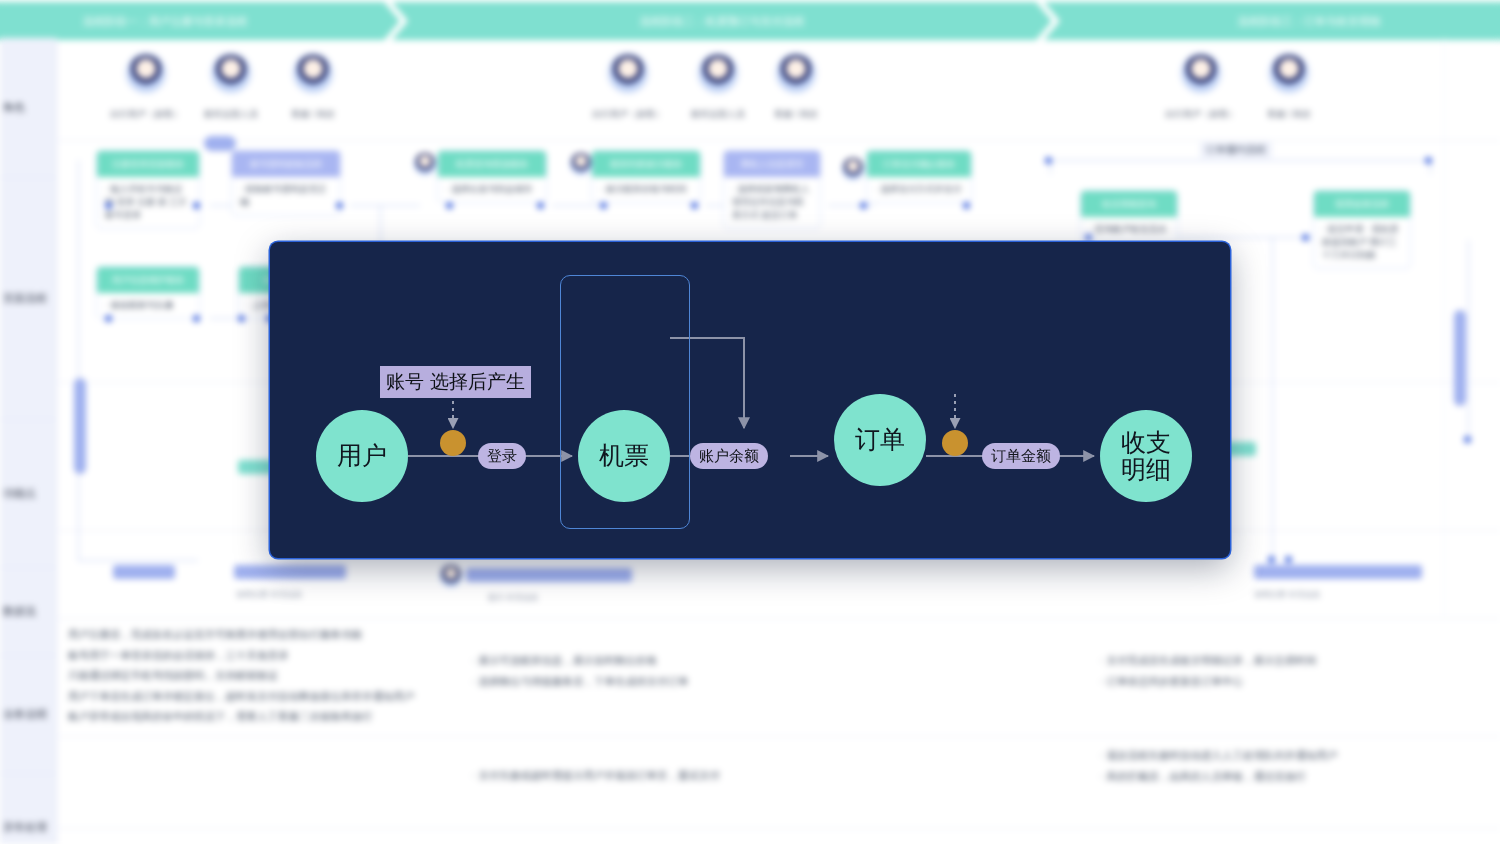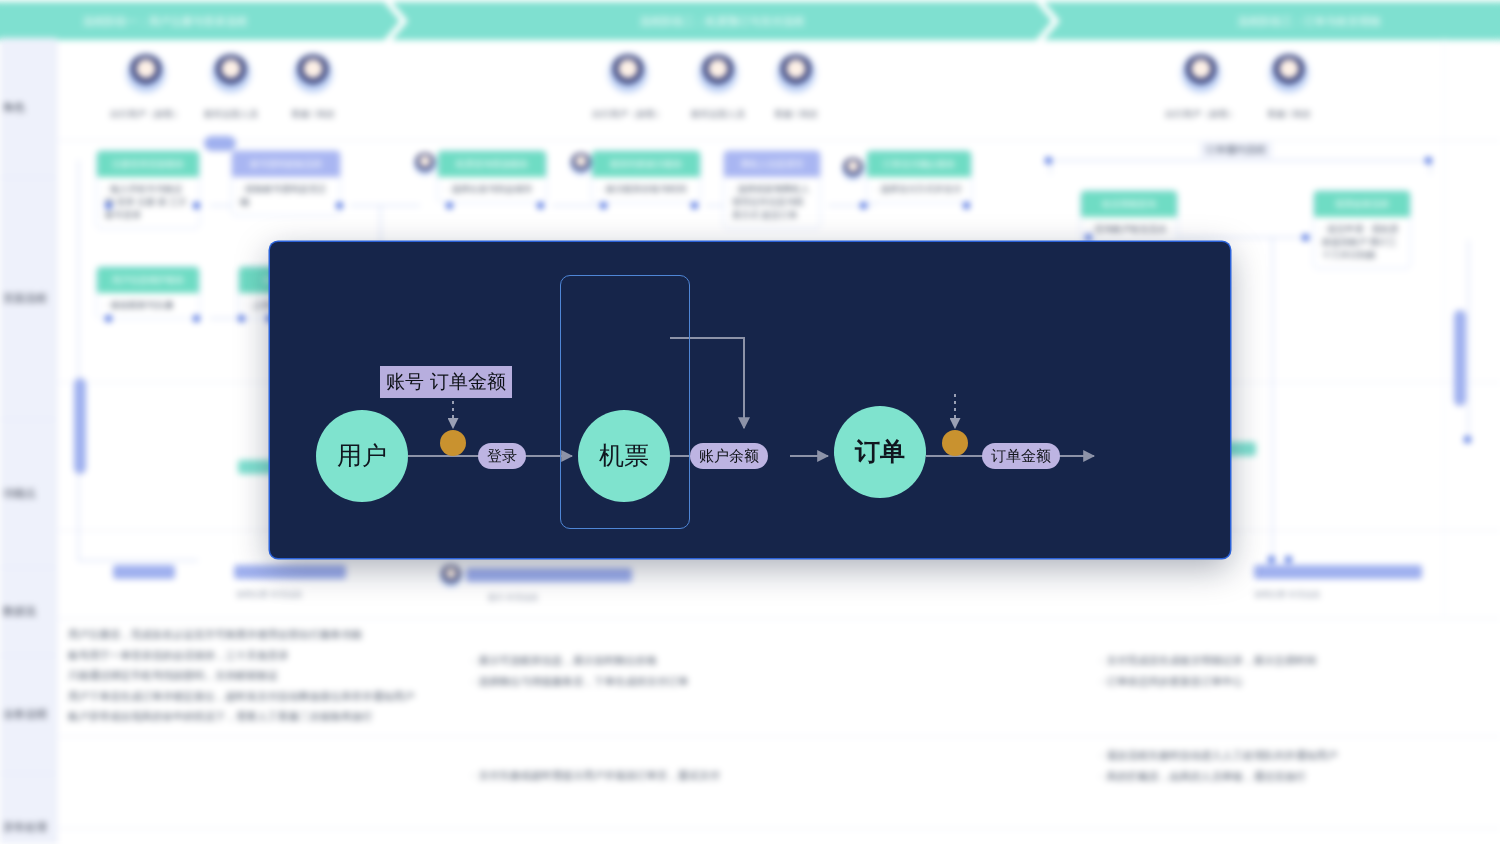--- a/index.html
+++ b/index.html
@@ -298,25 +298,31 @@
       <line x1="656" y1="214" x2="824" y2="214" stroke="#8d93a8" stroke-width="2" marker-end="url(#arrow)"></line>
 
       <line x1="183" y1="152" x2="183" y2="186" stroke="#9aa0b4" stroke-width="2" stroke-dasharray="3 4" marker-end="url(#arrowDot)"></line>
       <line x1="685" y1="152" x2="685" y2="186" stroke="#9aa0b4" stroke-width="2" stroke-dasharray="3 4" marker-end="url(#arrowDot)"></line>
     </svg>
 
     <div class="grp-box" style="left:290px;top:33px;width:128px;height:252px;"></div>
 
     <div class="node node-lg" style="left:46px;top:168px;">用户</div>
     <div class="node node-md" style="left:308px;top:168px;">机票</div>
-    <div class="node node-md" style="left:564px;top:164px;font-weight:bold;">订单</div>
+    <div class="node node-md" style="left:564px;top:152px;">订单</div>
+    <div class="node node-md" style="left:830px;top:168px;line-height:1.08;">
+      <span style="display:block;">
+        <span style="display:block;">收支</span>
+        <span style="display:block;">明细</span>
+      </span>
+    </div>
 
     <div class="gold" style="left:170px;top:188px;"></div>
     <div class="gold" style="left:672px;top:188px;"></div>
 
     <div class="pill" style="left:208px;top:201px;">登录</div>
     <div class="pill" style="left:420px;top:201px;">账户余额</div>
     <div class="pill" style="left:712px;top:201px;">订单金额</div>
 
-    <div class="cond" style="left:110px;top:124px;">账号 订单金额</div>
+    <div class="cond" style="left:110px;top:124px;">账号 选择后产生</div>
 
   </div>
 </div>
 
 </body></html>

